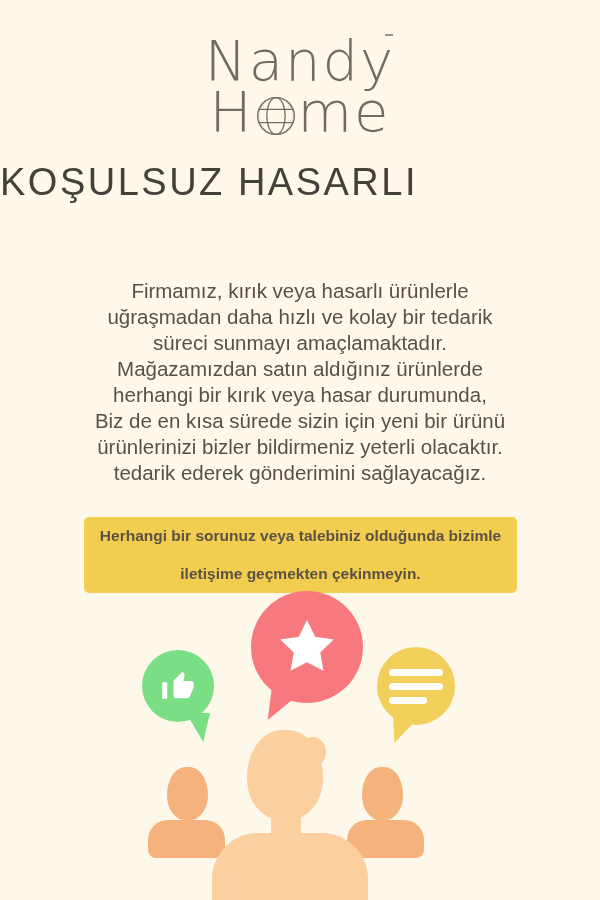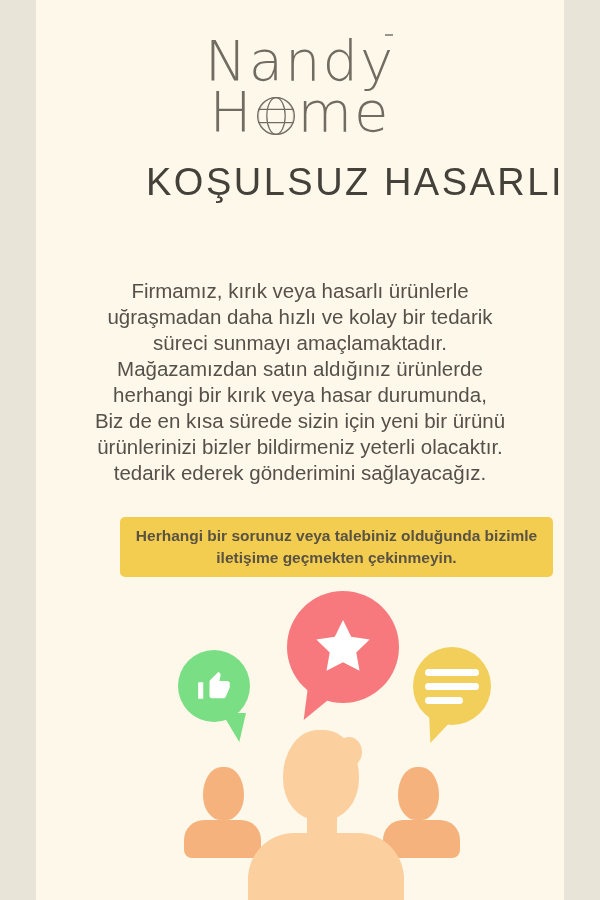--- a/index.html
+++ b/index.html
@@ -1,19 +1,19 @@
 <!DOCTYPE html>
 <html style="--background: #FDF8EA; --logo: #716C62; --heading-text: #44403A; --body-text: #55504A; --banner-bg: #F2CD4F; --banner-text: #5A5243; --bubble-green: #7ADE85; --bubble-red: #F7797E; --bubble-yellow: #F2CE5A; --person-center: #FBCF9E; --person-side: #F6B27C;"><head>
 <meta charset="utf-8">
 <style>
   * { margin: 0; padding: 0; box-sizing: border-box; }
   html, body { background: #e8e4d8; }
   .page {
     position: relative;
-    width: 528px;
+    width: 600px;
     height: 900px;
     margin: 0 auto;
     background: var(--background, #FDF8EA);
     overflow: hidden;
     font-family: "Liberation Sans", sans-serif;
   }
 
   
   .logo {
     position: absolute;
@@ -50,21 +50,21 @@
     height: 42px;
     margin: 0 1px 2px 1px;
   }
 
   
   .heading {
     position: absolute;
     top: 158px;
     left: 0;
     width: 100%;
-    text-align: right;
+    text-align: left;
     color: var(--heading-text, #44403A);
     font-size: 38px;
     font-weight: 300;
     letter-spacing: 2.5px;
     line-height: 1.27;
   }
 
   
   .body-text {
     position: absolute;
@@ -89,20 +89,21 @@
     border-radius: 5px;
     color: var(--banner-text, #5A5243);
     font-size: 15.5px;
     font-weight: 600;
     line-height: 22px;
     text-align: center;
     padding: 8px 14px;
     display: flex;
     flex-direction: column;
     justify-content: center;
+    gap: 16px;
   }
 
   
   .illustration { position: absolute; left: 0; bottom: 0; width: 600px; height: 325px; }
   .bubble { position: absolute; border-radius: 50%; display: flex; align-items: center; justify-content: center; }
   .bubble-green { left: 142px; top: 75px; width: 72px; height: 72px; background: var(--bubble-green, #7ADE85); }
   .tail-green {
     position: absolute; left: 186px; top: 138px; width: 24px; height: 29px;
     background: var(--bubble-green, #7ADE85);
     clip-path: polygon(0 0, 100% 0, 72% 100%);

